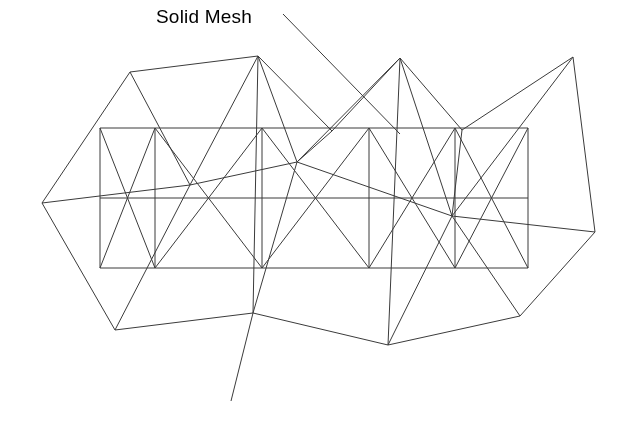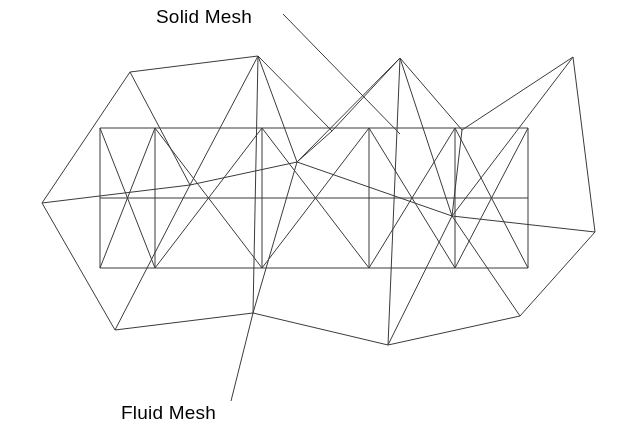--- a/index.html
+++ b/index.html
@@ -82,14 +82,13 @@
       <line x1="388" y1="345" x2="452" y2="216" stroke="#3b3b3b" stroke-width="1"></line>
       <line x1="520" y1="316" x2="452" y2="216" stroke="#3b3b3b" stroke-width="1"></line>
       <line x1="258" y1="56" x2="253" y2="313" stroke="#3b3b3b" stroke-width="1"></line>
       <line x1="400" y1="58" x2="388" y2="345" stroke="#3b3b3b" stroke-width="1"></line>
       <line x1="332" y1="131" x2="297" y2="162" stroke="#3b3b3b" stroke-width="1"></line>
       <line x1="462" y1="130" x2="452" y2="216" stroke="#3b3b3b" stroke-width="1"></line>
       <line x1="283" y1="14" x2="400" y2="134" stroke="#3b3b3b" stroke-width="1"></line>
       <line x1="231" y1="401" x2="253" y2="313" stroke="#3b3b3b" stroke-width="1"></line>
     </svg>
   <div class="label solid-label">Solid Mesh</div>
-  <div class="label fluid-label">Fluid Mesh</div>
 </div>
 
 </body></html>

